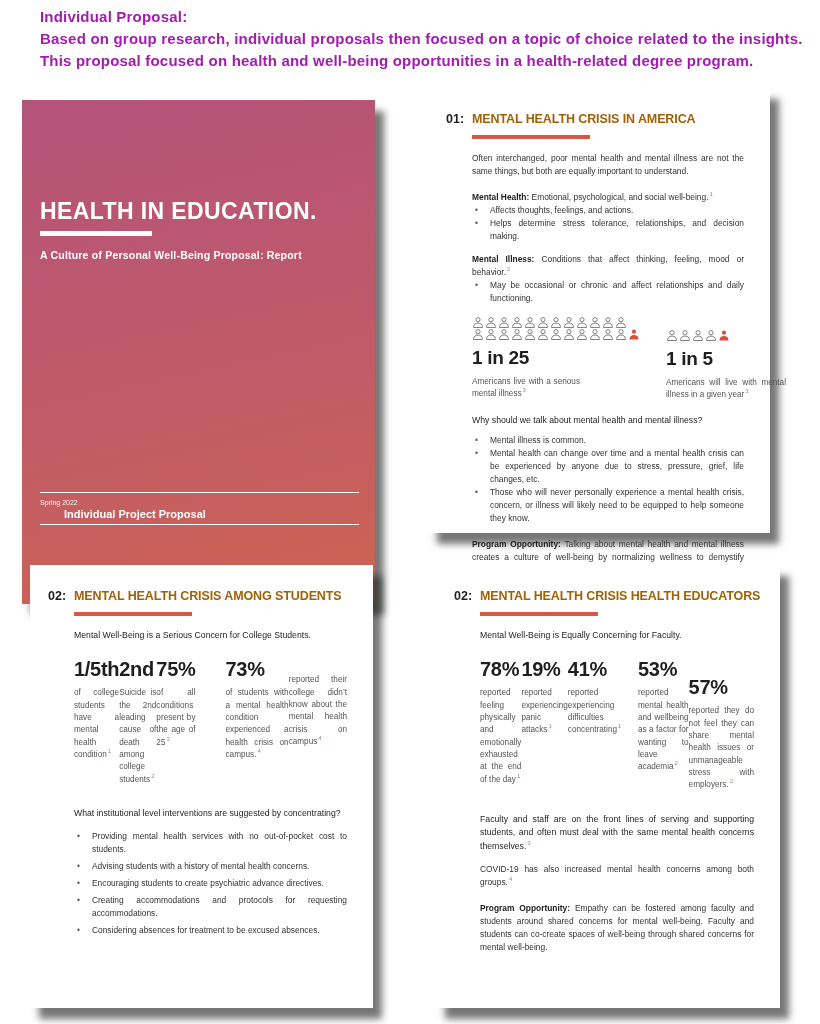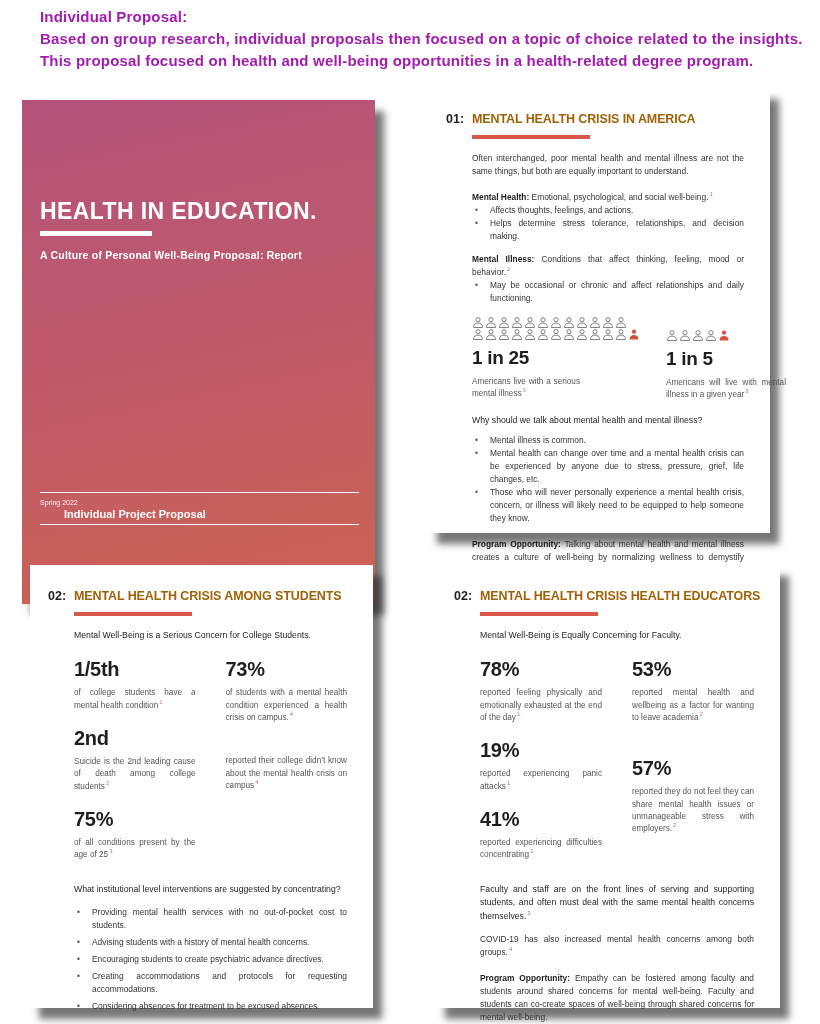--- a/index.html
+++ b/index.html
@@ -49,21 +49,21 @@
   
   .info-row   { display:flex; gap:26px; margin-top:12px; }
   .icon-row   { display:flex; gap:1px; margin-bottom:1px; }
   .push-down  { margin-top:13px; }
   .stat-big   { font-size:19px; font-weight:bold; color:#1e1e1e; letter-spacing:-.3px; margin-top:3px; }
   .stat-cap   { font-size:8.2px; color:#555555; line-height:1.5; text-align:justify; margin-top:3px; }
   .w108 { width:108px; } .w120 { width:120px; }
 
   
   .stats-grid { display:flex; gap:30px; margin-top:12px; }
-  .stats-col  { width:128px; display:flex; flex-direction:column; }
+  .stats-col  { width:128px; display:flex; flex-direction:row; }
   .stat-item  { margin-bottom:11px; }
   .stat-value { font-size:20px; font-weight:bold; color:#1e1e1e; letter-spacing:-.3px; }
   .stat-text  { font-size:8.2px; color:#555555; line-height:1.5; text-align:justify; margin-top:2px; }
   .offset-18  { margin-top:18px; }
 
   
   .divider   { border-top:2px solid #4d4d4d; margin:14px 0 7px 26px; }
   .footnotes { margin-left:26px; }
   .foot-row  { display:flex; font-size:4.8px; line-height:1.5; color:#9a9a9a; margin-bottom:1px; }
   .foot-n    { width:11px; flex-shrink:0; }

